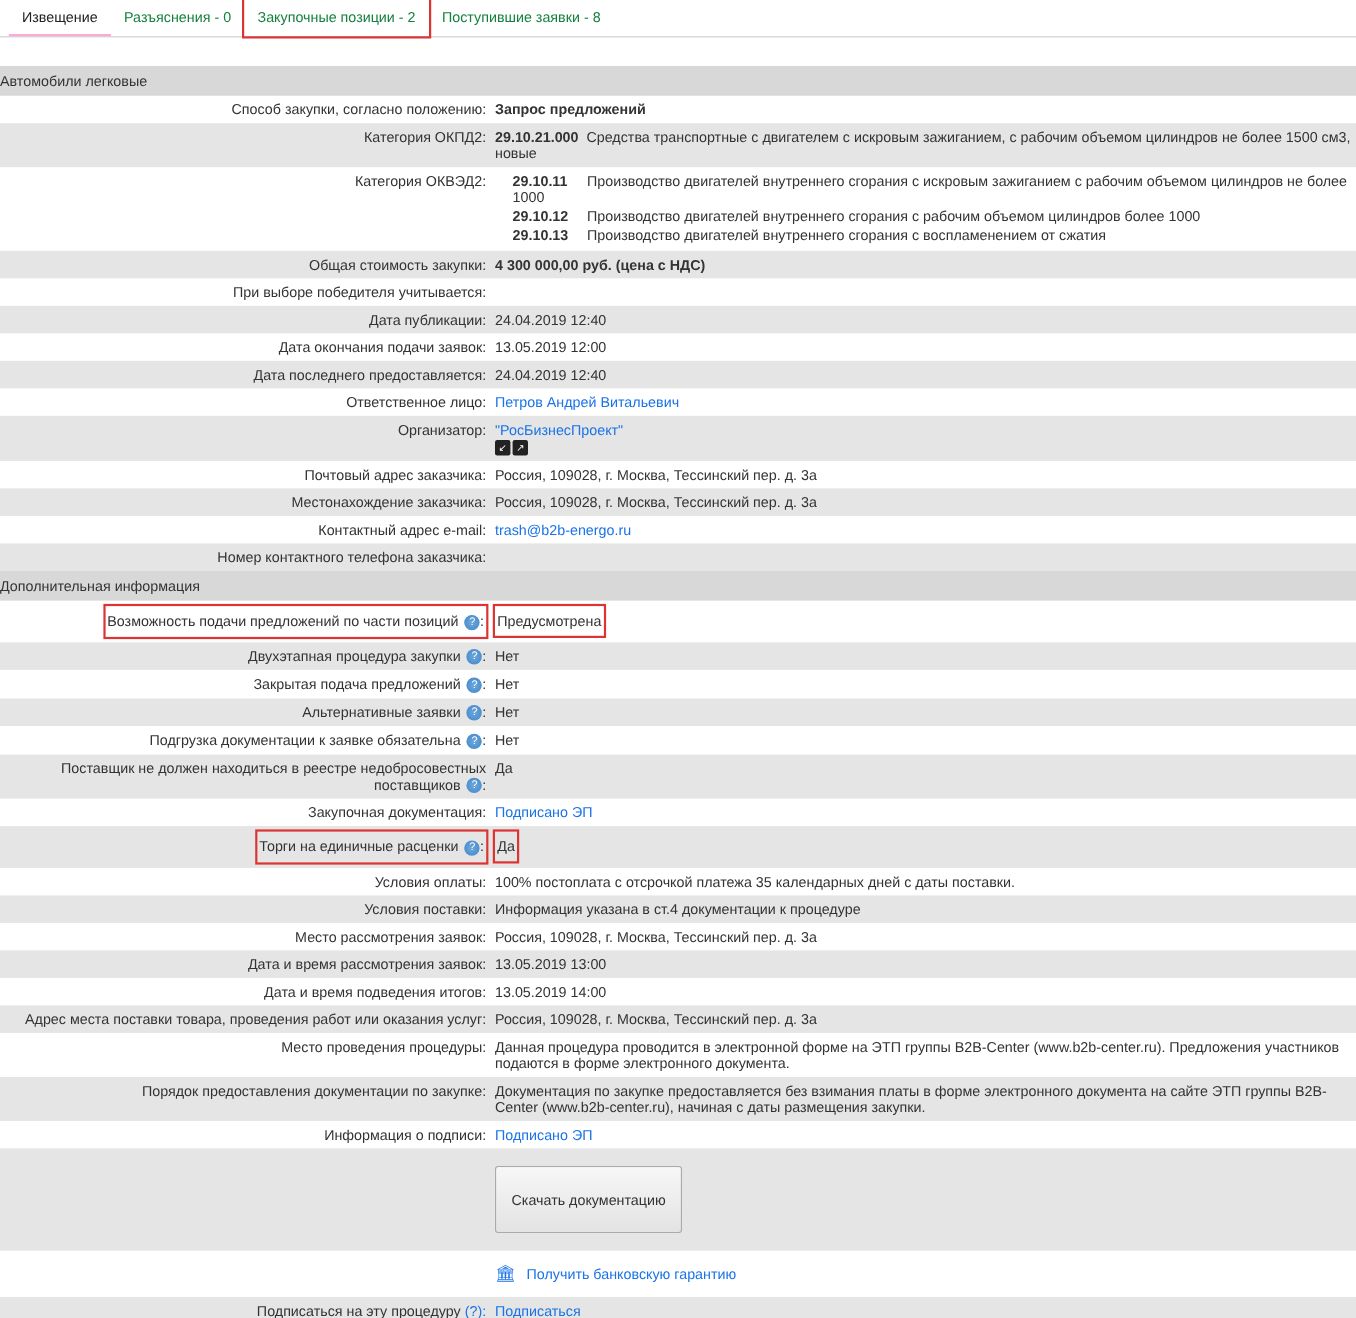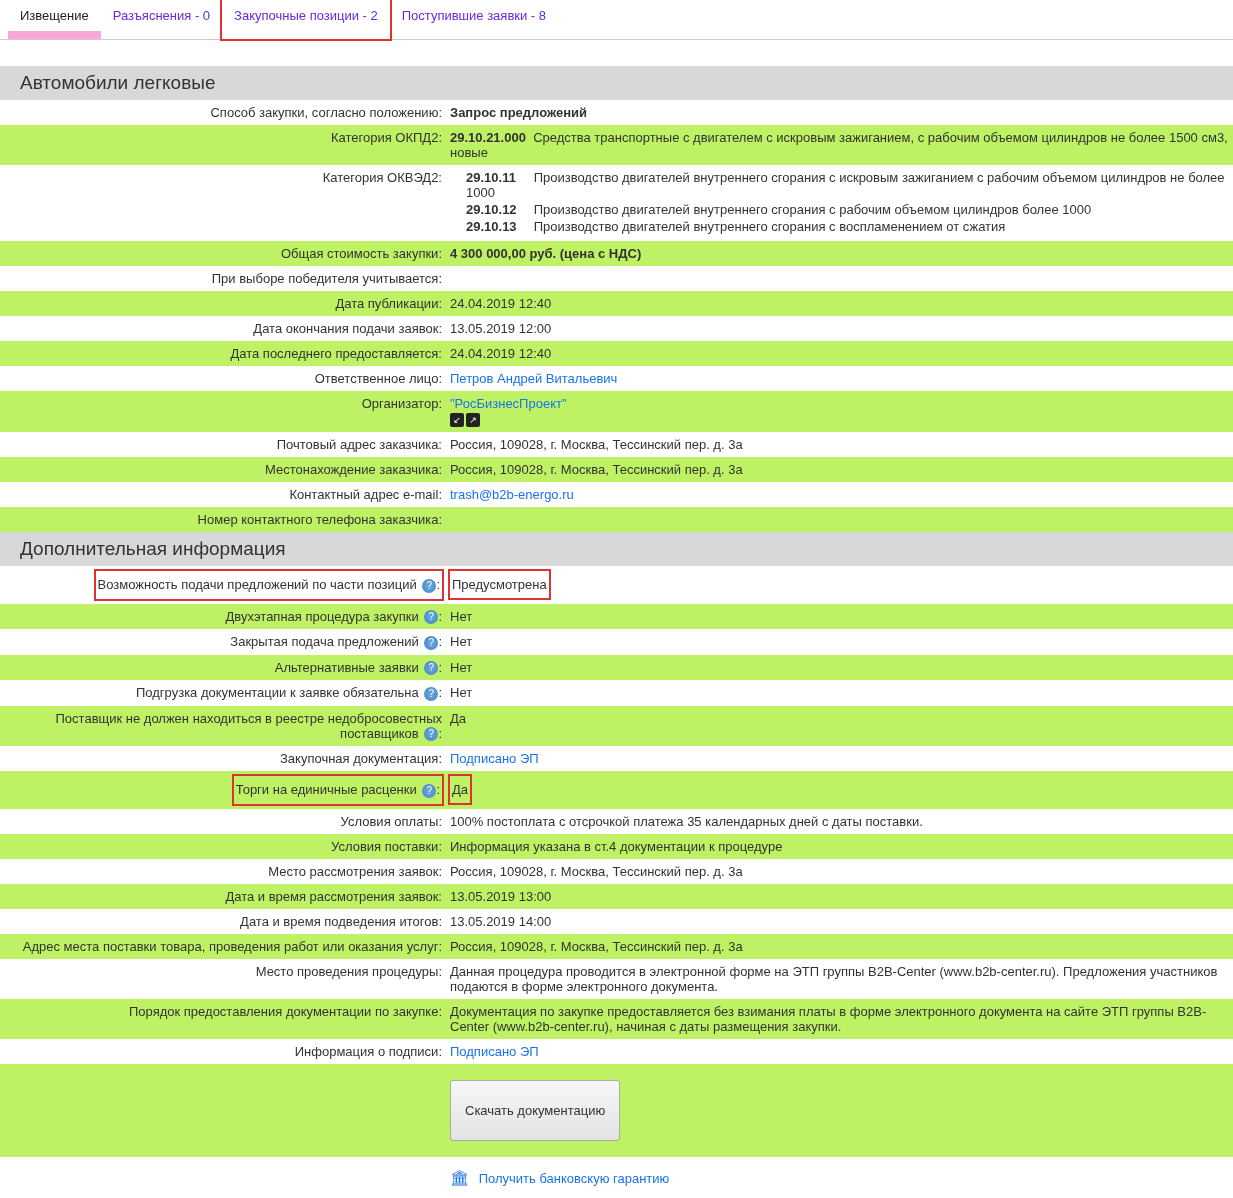--- a/index.html
+++ b/index.html
@@ -12,46 +12,46 @@
     background: #fff;
     width: 1233px;
   }
   .tabs {
     display: flex;
     padding: 0 8px;
     border-bottom: 1px solid #ccc;
   }
   .tab {
     padding: 8px 12px;
-    color: #6d28d9;
+    color: #15803d;
     cursor: pointer;
     font-size: 13px;
   }
   .tab.active {
     color: #222;
-    border-bottom: 8px solid #f9a8d4;
+    border-bottom: 2px solid #f9a8d4;
     font-weight: 400;
   }
   .tab.highlighted {
     outline: 2px solid #d33;
   }
   .spacer-after-tabs { height: 26px; }
   .section-header {
     background: #d8d8d8;
-    padding: 6px 20px;
-    font-size: 19px;
+    padding: 6px 0;
+    font-size: 13px;
     color: #333;
   }
   .rows { }
   .row {
     display: flex;
     align-items: flex-start;
     padding: 5px 0;
   }
-  .row.alt { background: #bef264; }
+  .row.alt { background: #e5e5e5; }
   .label {
     width: 446px;
     text-align: right;
     padding-right: 4px;
     color: #333;
   }
   .value {
     flex: 1;
     padding-left: 4px;
     color: #333;

